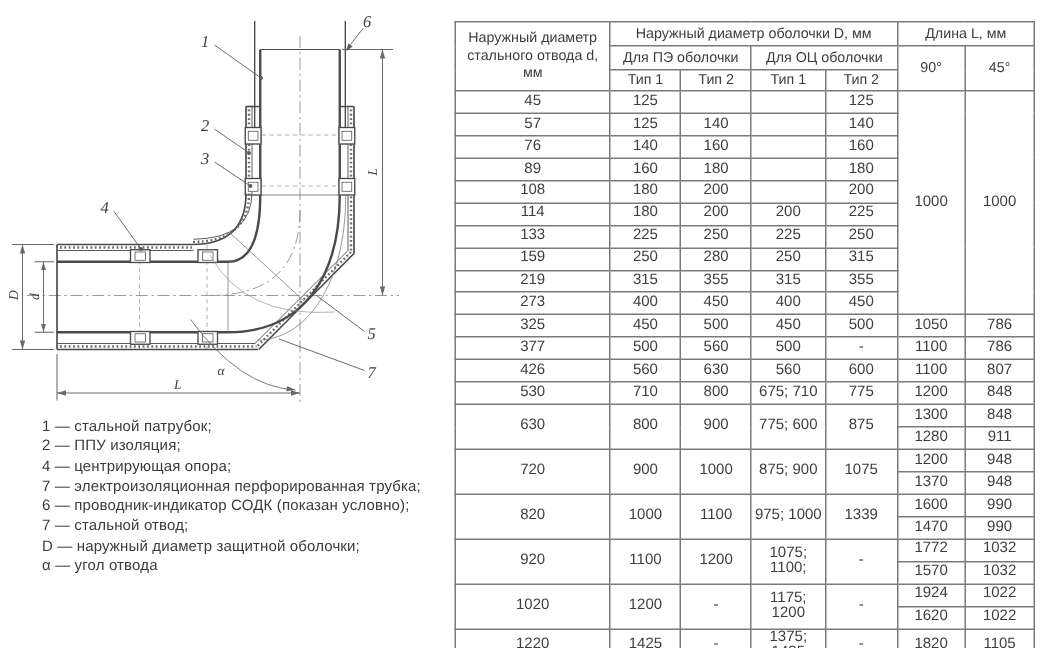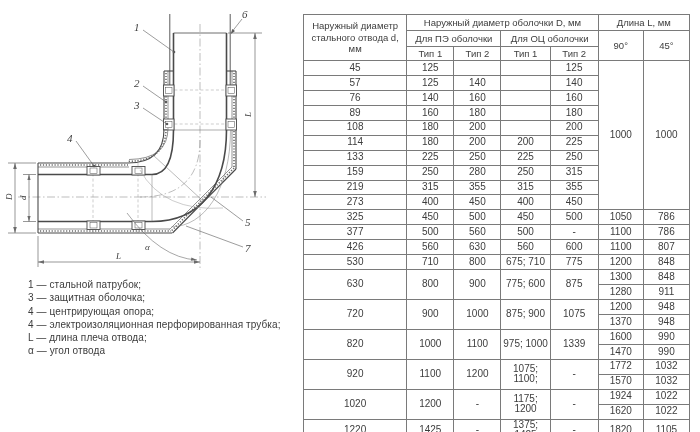--- a/index.html
+++ b/index.html
@@ -161,24 +161,26 @@
     <text x="251" y="117" transform="rotate(-90 251 117)" font-size="9">L</text>
     <text x="116" y="259" font-size="9">L</text>
     <text x="12" y="200" transform="rotate(-90 12 200)" font-size="9">D</text>
     <text x="26" y="200" transform="rotate(-90 26 200)" font-size="9">d</text>
     <text x="145" y="250" font-size="9">α</text>
   </g>
 </svg>
 
 <div class="legend">
     <div>1 — стальной патрубок;</div>
-    <div>3 — защитная оболочка;</div>
+    <div>2 — ППУ изоляция;</div>
     <div>4 — центрирующая опора;</div>
-    <div>4 — электроизоляционная перфорированная трубка;</div>
-    <div>L — длина плеча отвода;</div>
+    <div>7 — электроизоляционная перфорированная трубка;</div>
+    <div>6 — проводник-индикатор СОДК (показан условно);</div>
+    <div>7 — стальной отвод;</div>
+    <div>D — наружный диаметр защитной оболочки;</div>
     <div>α — угол отвода</div>
   </div>
 
 <div class="spec-table">
   <table>
     <colgroup>
       <col style="width:103px">
         <col style="width:47px">
         <col style="width:47px">
       <col style="width:49px">

